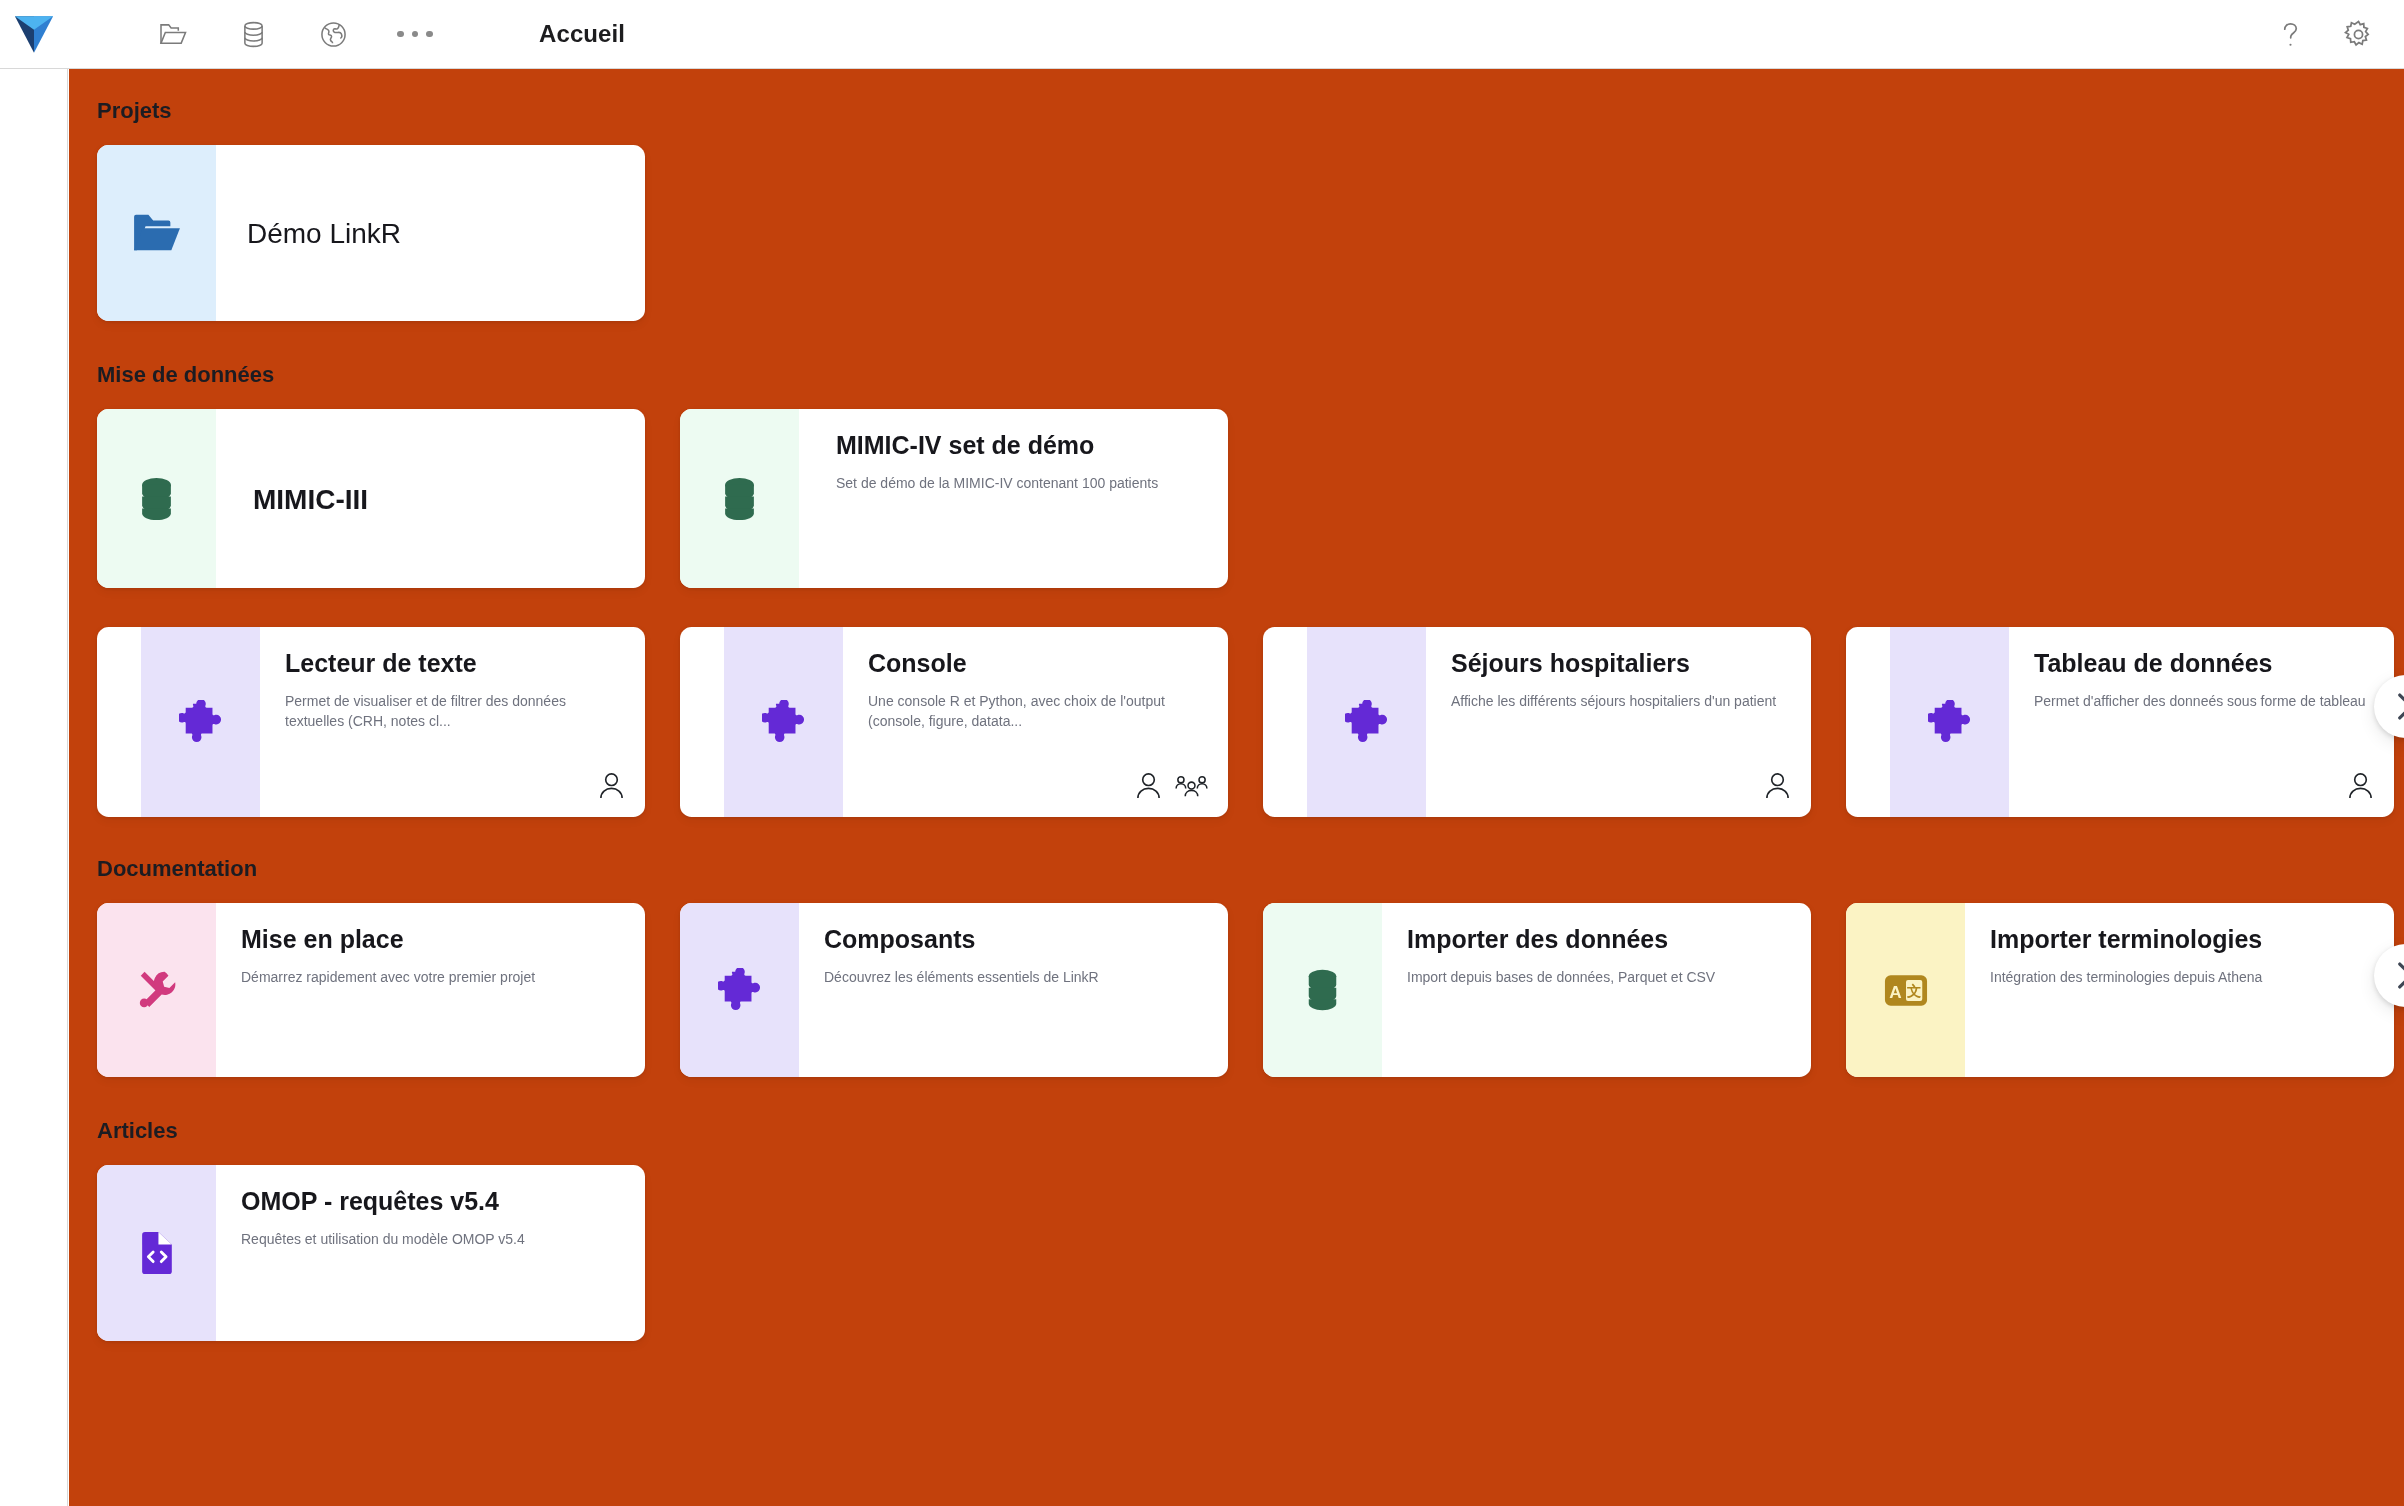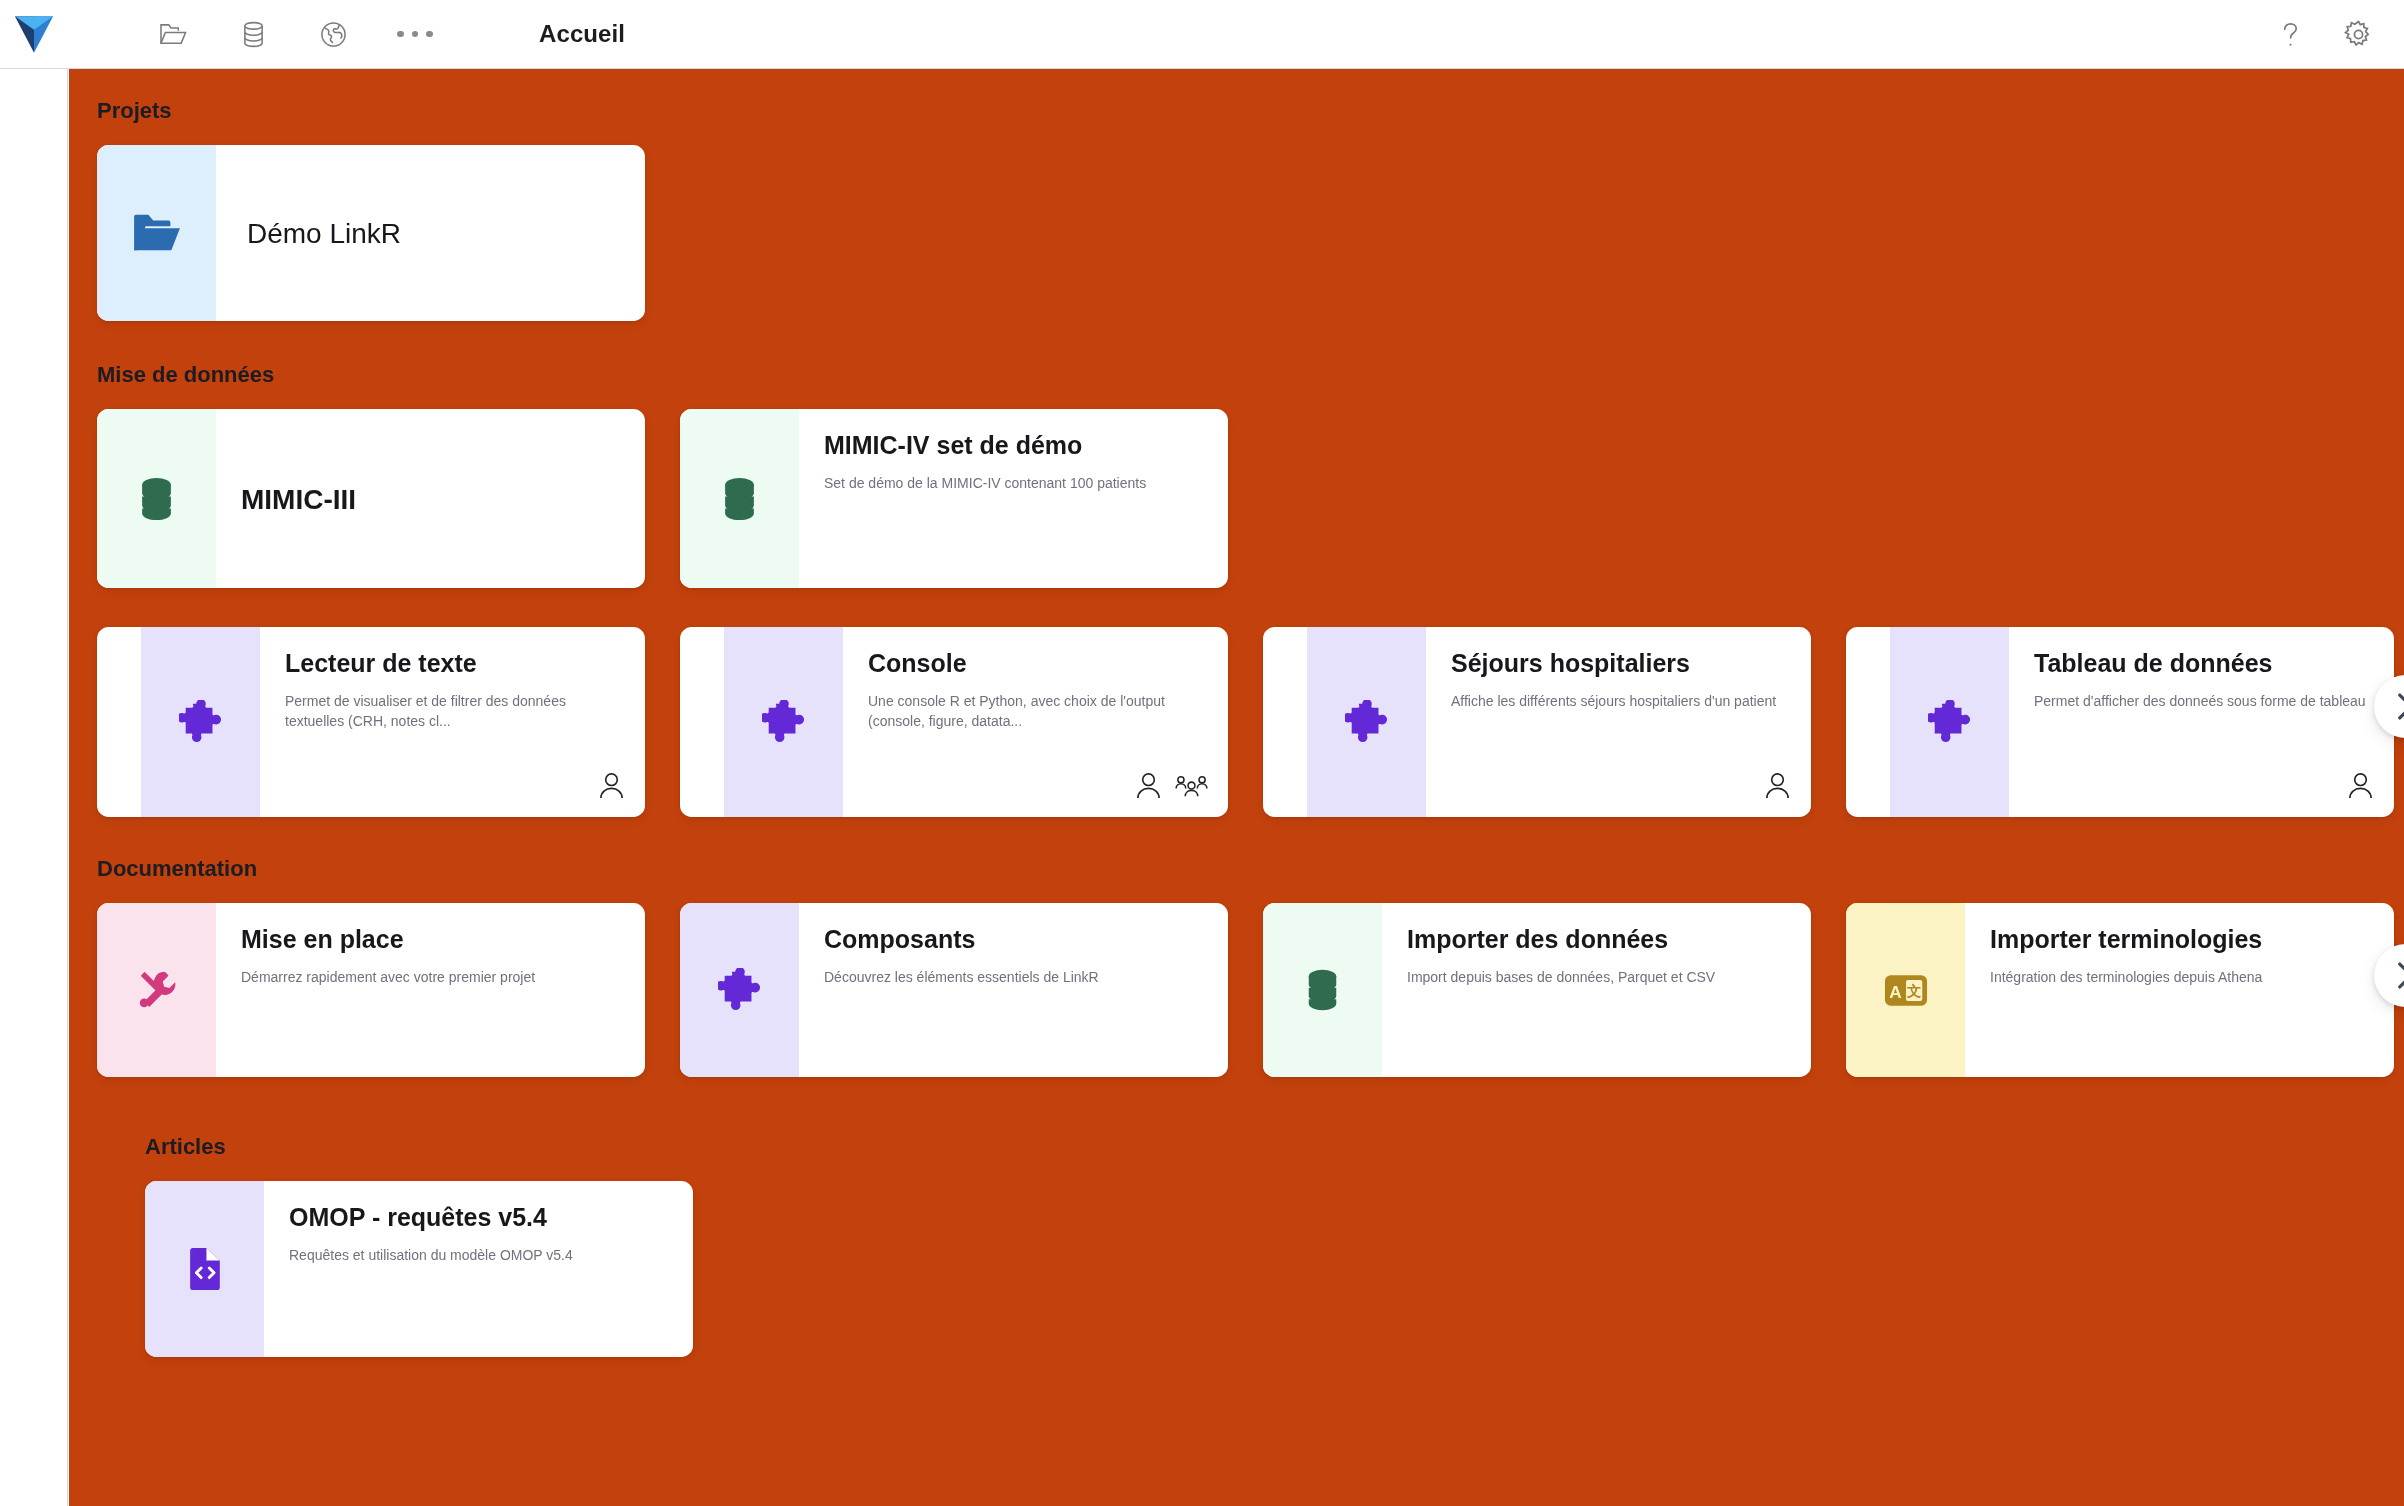--- a/index.html
+++ b/index.html
@@ -115,21 +115,21 @@
     display: flex; align-items: flex-end; gap: 13.5px;
     color: #1f2328;
   }
 
   
   .card.project  { width: 548px; height: 176px; }
   .card.project .card-icon { background: #ddeefc; }
   .card.project .card-body { justify-content: center; padding-top: 0; padding-bottom: 0; padding-left: 31px; }
   .card.project .card-title { font-size: 28px; font-weight: 500; }
 
-  .card.dataset  { width: 548px; height: 179px; }
+  .card.dataset  { width: 548px; height: 179px; gap: 12px; }
   .card.dataset .card-icon { background: #edfbf2; }
   .card.dataset.no-desc .card-body { justify-content: center; }
   .card.dataset.no-desc .card-title { font-size: 28px; font-weight: 700; }
 
   .card.plugin   { width: 548px; height: 190px; padding-left: 44px; }
   .card.plugin .card-icon { background: #e7e2fb; }
 
   .card.doc      { width: 548px; height: 174px; }
   .card.doc .card-icon { background: #e7e2fb; }
   .card.doc.pink .card-icon  { background: #fbe3ee; }
@@ -155,21 +155,21 @@
   .right-edge {
     position: absolute; top: 69px; right: 0;
     width: 1px; height: 1438px;
     background: #e2e2e2;
   }
 
   .sec-projets   { margin-top: 29px; }
   .sec-datasets  { margin-top: 41px; }
   .sec-plugins   { margin-top: 39px; }
   .sec-docs      { margin-top: 39px; }
-  .sec-articles  { margin-top: 57px; padding-left: 48px; }
+  .sec-articles  { margin-top: 41px; }
 </style>
 </head>
 <body>
 
 <div class="topbar">
 
   <div class="brand-logo">
     <svg width="42" height="41" viewBox="0 0 44 42">
       <polygon points="2,2 22,2 22,40" fill="#1c3f70"></polygon>
       <polygon points="22,2 42,2 22,40" fill="#2f7fd1"></polygon>

